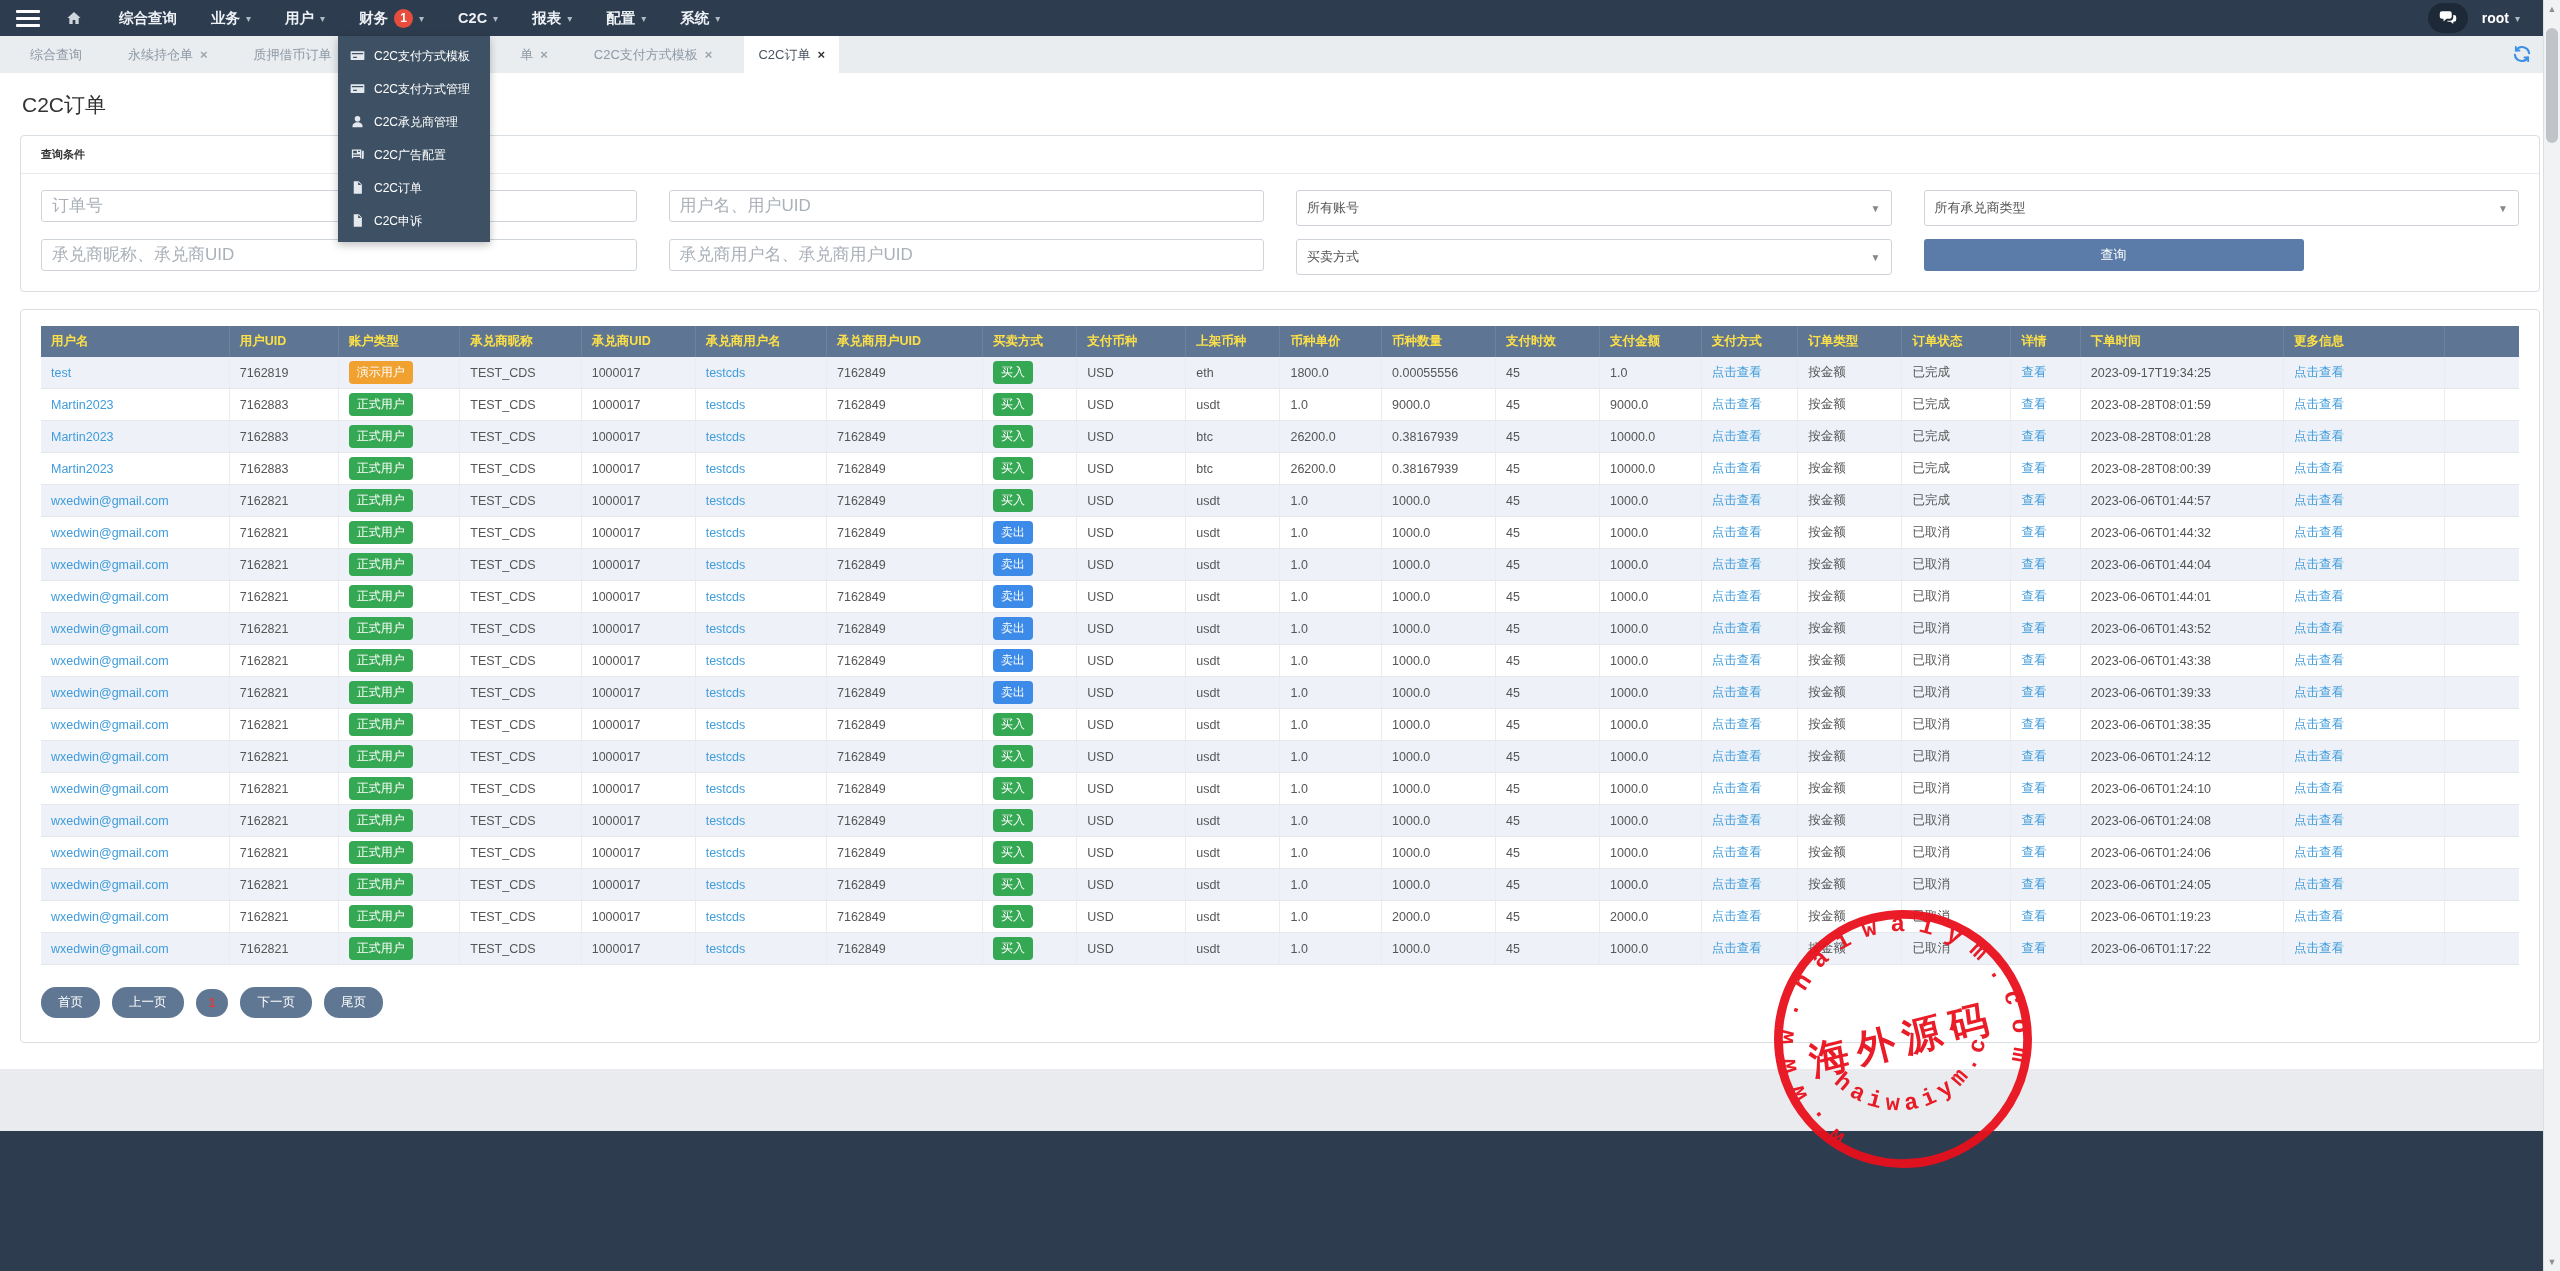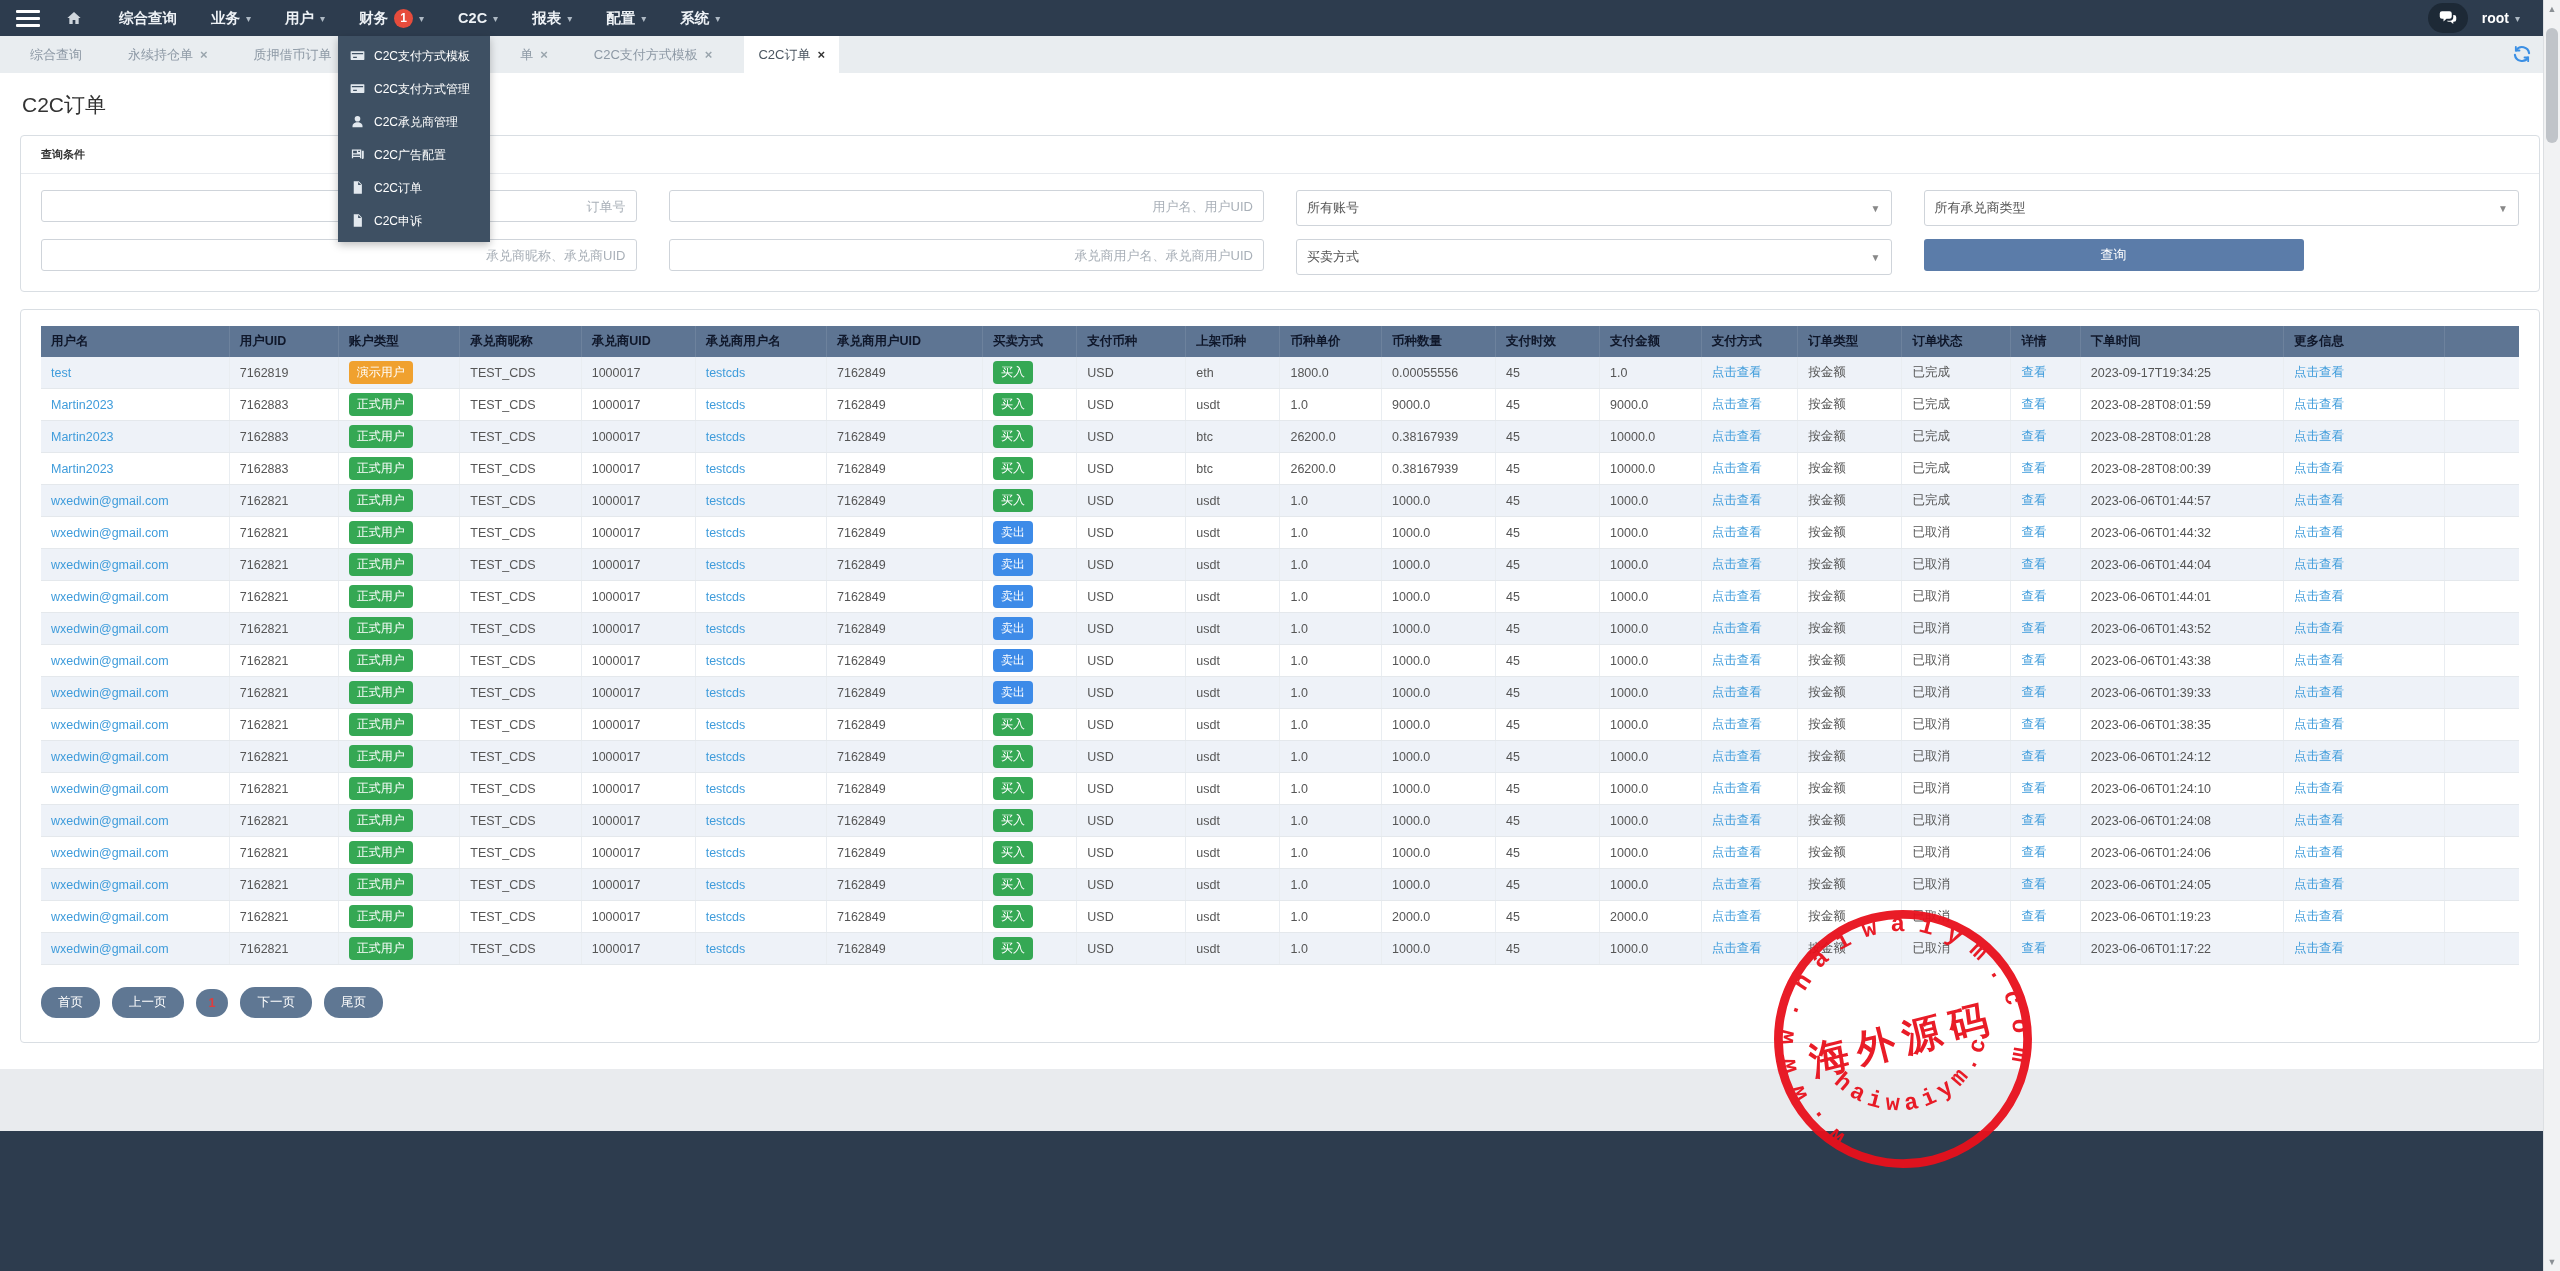--- a/index.html
+++ b/index.html
@@ -38,34 +38,34 @@
 
   
   .main { background:#fff; padding:8px 20px 26px; flex:0 0 auto; position:relative; z-index:5; }
   .page-title { font-size:21px; font-weight:normal; color:#333; margin:10px 0 16px 2px; }
 
   .card { border:1px solid #d9dee3; border-radius:4px; background:#fff; }
   .card-header { padding:11px 20px; font-size:11px; font-weight:bold; color:#333; border-bottom:1px solid #e7eaee; }
   .card-body { padding:16px 20px; }
 
   .form-grid { display:grid; grid-template-columns:1fr 1fr 1fr 1fr; column-gap:32px; row-gap:13px; }
-  .t-input { height:32px; border:1px solid #cfd4da; border-radius:3px; padding:0 10px; font-size:13px; color:#8b5cf6; width:100%; font-family:inherit;text-align:right; }
+  .t-input { height:32px; border:1px solid #cfd4da; border-radius:3px; padding:0 10px; font-size:17px; color:#8b5cf6; width:100%; font-family:inherit; }
   .t-input::placeholder { color:#a9b0b8; }
   .t-select { height:36px; border:1px solid #cfd4da; border-radius:3px; padding:0 10px; font-size:13px; color:#555; background:#fff; display:flex; align-items:center; justify-content:space-between; cursor:pointer; }
   .t-select .caret { font-size:10px; color:#888; }
   .search-btn { height:32px; width:380px; background:#5b7ca9; color:#fff; border:none; border-radius:3px; font-size:13px; cursor:pointer; font-family:inherit; }
 
   .status-tabs { border-top:1px solid #e7eaee; display:flex; padding:8px 0 8px 24px; }
   .status-tab { min-width:100px; text-align:center; font-size:13px; color:#555; padding:6px 0; border-right:1px solid #dde2e7; cursor:pointer; }
   .status-tab:first-child { border-left:1px solid #dde2e7; border-left-color:transparent; }
 
   .results-card { margin-top:17px; }
 
   table.grid { width:100%; border-collapse:collapse; table-layout:fixed; }
-  table.grid th { background:#5e7593; color:#0f172a; font-size:12.5px; font-weight:bold; text-align:left; padding:7px 10px; border-right:1px solid #6d829d; white-space:nowrap; overflow:hidden; }
+  table.grid th { background:#5e7593; color:#fde047; font-size:12.5px; font-weight:bold; text-align:left; padding:7px 10px; border-right:1px solid #6d829d; white-space:nowrap; overflow:hidden; }
   table.grid th:last-child { border-right:none; }
   table.grid td { font-size:12.5px; color:#555; padding:4px 10px; height:29px; border-right:1px solid #e9edf1; border-bottom:1px solid #e4e8ec; white-space:nowrap; overflow:hidden; }
   table.grid td:last-child { border-right:none; }
   table.grid tr.odd td { background:#eef2f8; }
   .cell-link { color:#3f9cdb; cursor:pointer; }
   .badge { display:inline-block; padding:3px 8px; border-radius:4px; color:#fff; font-size:12px; }
   .badge.green { background:#35a854; }
   .badge.orange { background:#f0a12f; }
   .badge.blue { background:#3d8be8; }
 

